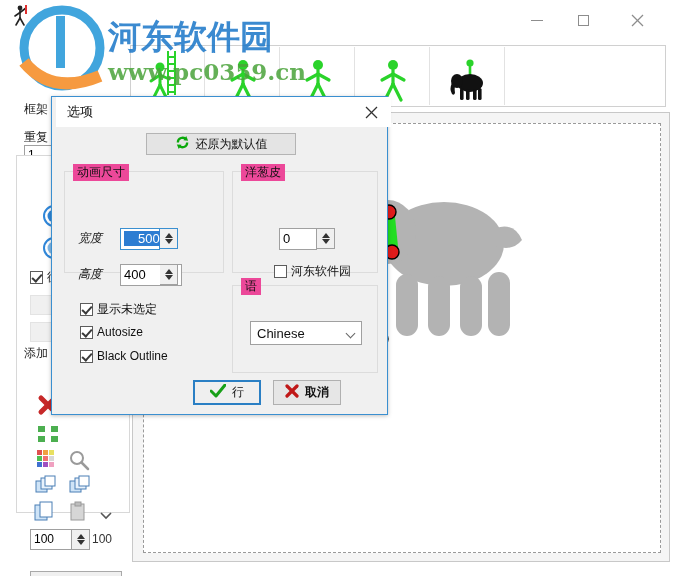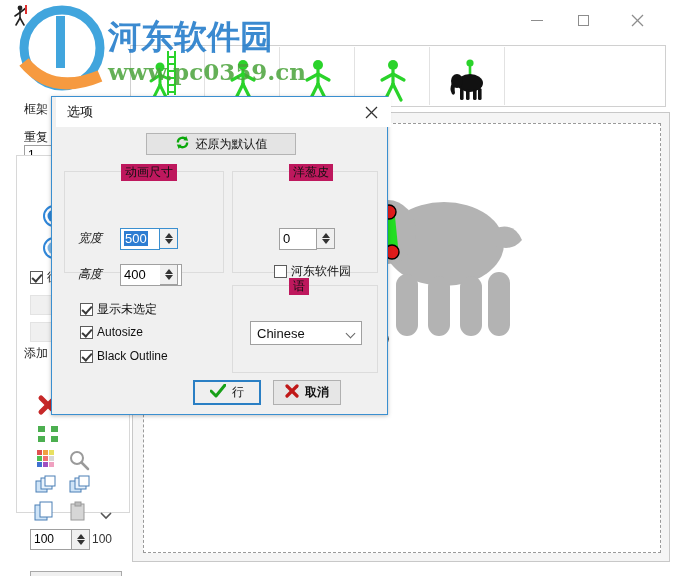--- a/index.html
+++ b/index.html
@@ -180,40 +180,40 @@
   .btn-restore {
     position:absolute; left:94px; top:6px; width:150px; height:22px;
     background:#e4e4e4; border:1px solid #b4b4b4;
     display:flex; align-items:center; justify-content:center; gap:6px;
     font-size:12px; color:#111;
   }
   .group {
     position:absolute; border:1px solid #dcdcdc; background:transparent;
   }
   .group-title {
-    position:absolute; top:-8px; left:8px; background:#be185d;
-    padding:0 4px; font-size:12px; color:#111;margin-left:48px;
+    position:absolute; top:-8px; left:8px; background:#ec4899;
+    padding:0 4px; font-size:12px; color:#111;
   }
   .g-size   { left:12px;  top:44px;  width:160px; height:102px; }
   .g-onion  { left:180px; top:44px;  width:146px; height:102px; }
   .g-handle { left:12px;  top:158px; width:160px; height:88px; }
   .g-lang   { left:180px; top:158px; width:146px; height:88px; }
 
   .fld-label {
     position:absolute; font-size:12px; color:#111;font-style:italic;
   }
   .lbl-w { left:26px; top:103px; }
   .lbl-h { left:26px; top:139px; }
 
   .dlg-input {
     position:absolute; height:22px; line-height:20px; padding:0 3px;
     font-size:13px; background:#ffffff; border:1px solid #a0a0a0;
   }
   .inp-w { left:68px; top:101px; width:40px; border:1px solid #3a8fd0; }
-  .inp-w .selected { background:#2d7dd2; color:#ffffff; padding:0 1px; }
+  .inp-w .selected { background:#2d7dd2; color:#ffffff; padding:0 14px; }
   .inp-h { left:68px; top:137px; width:62px; }
   .inp-onion { left:227px; top:101px; width:38px; }
 
   .spin-w { left:108px; top:101px; border-color:#3a8fd0; }
   .spin-h { left:108px; top:137px; }
   .spin-o { left:265px; top:101px; }
 
   .chk-dlg { font-size:12px; color:#111; }
   .ck-future { left:222px; top:136px; }
   .ck-unsel  { left:28px;  top:174px; }

